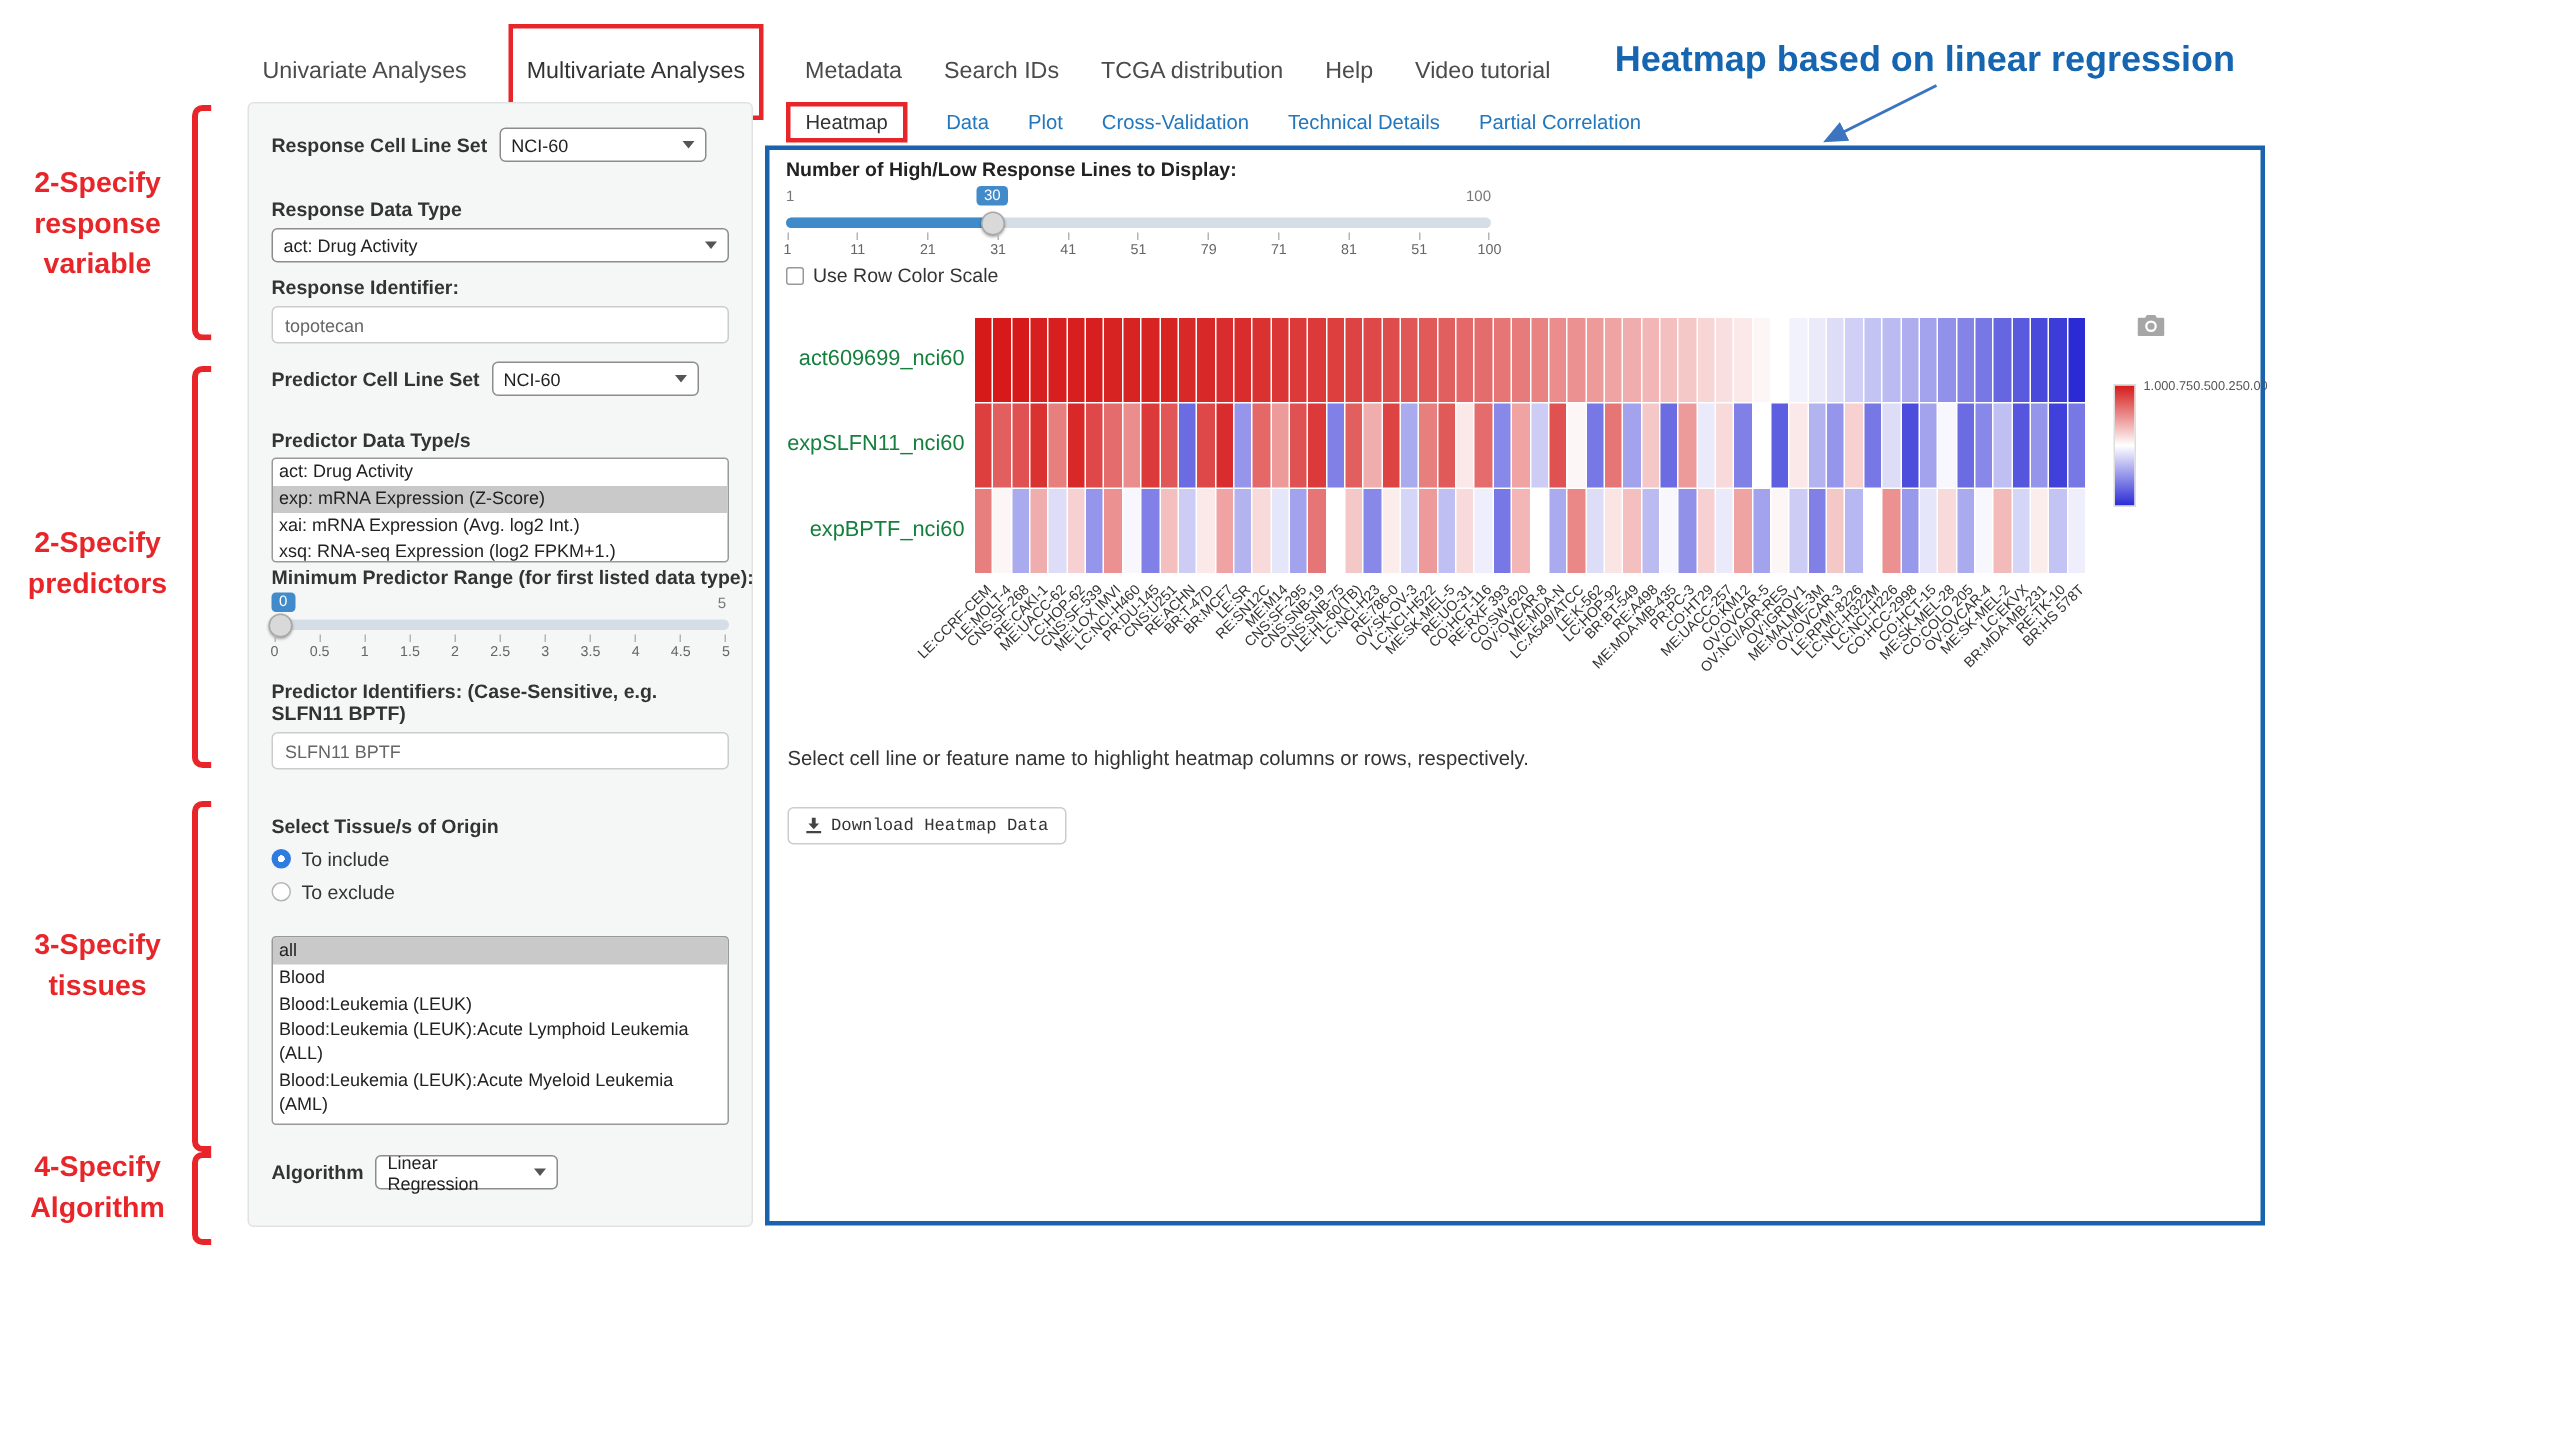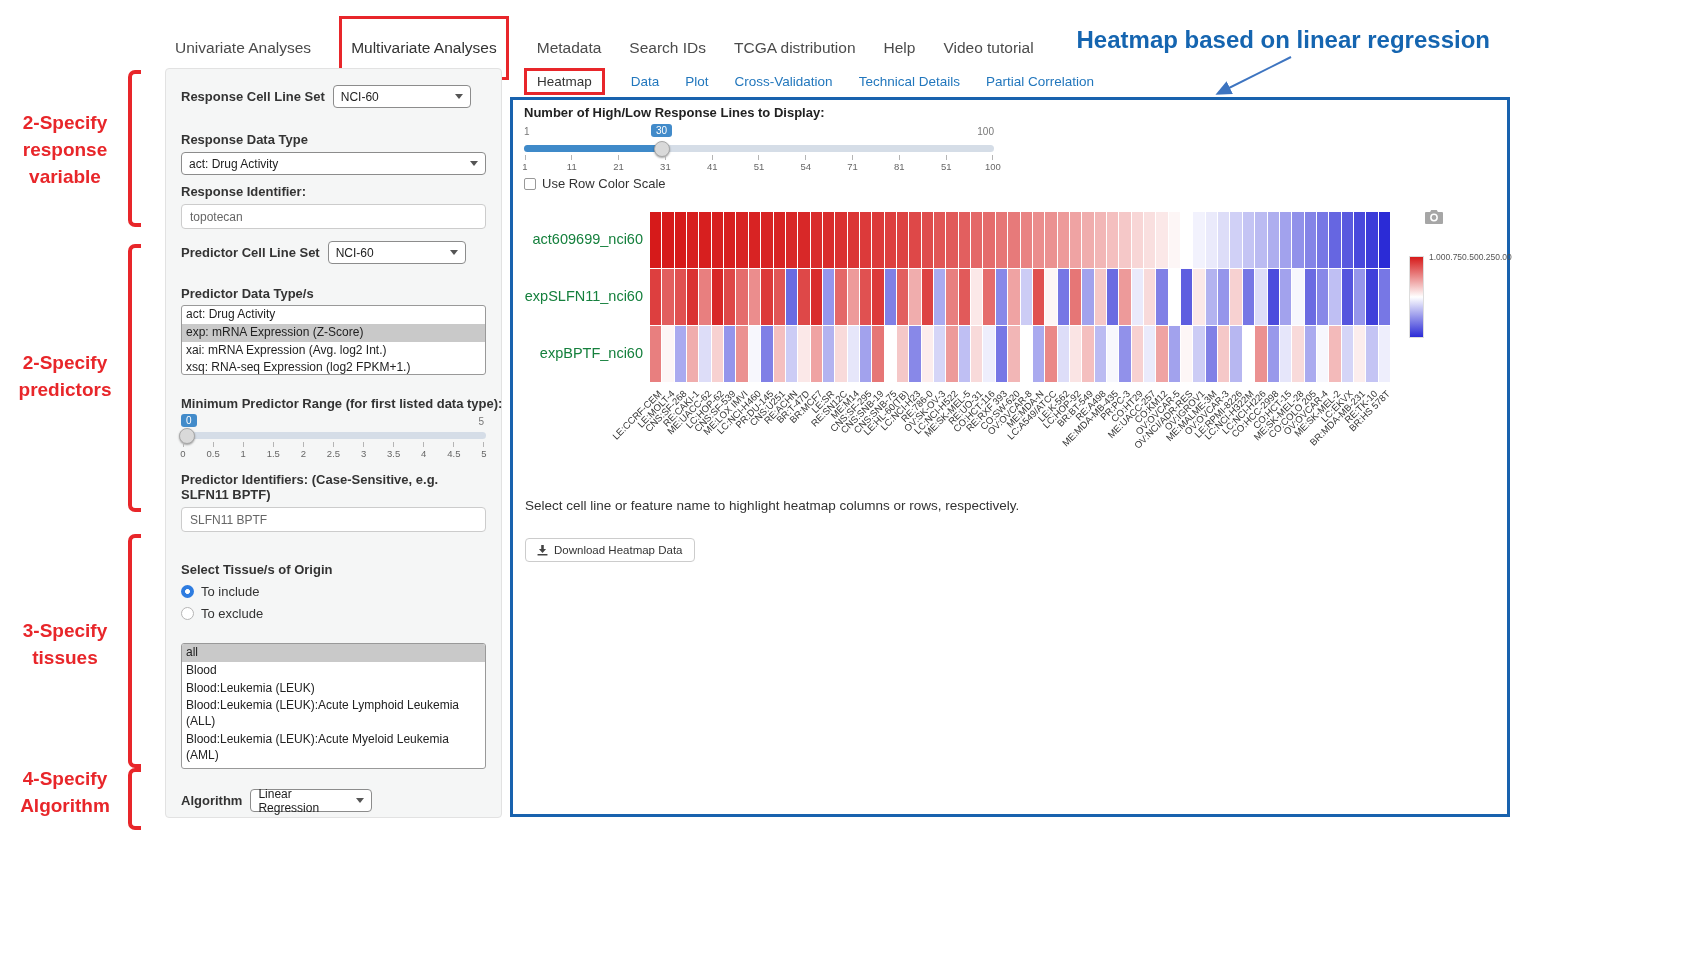--- a/index.html
+++ b/index.html
@@ -73,21 +73,21 @@
   
   .hm-grid{position:absolute;left:137px;top:112px;width:740px;height:170px;display:grid;grid-auto-rows:1fr;gap:1px;background:#fff}
   .hm-cell{width:100%;height:100%;cursor:pointer}
   .hm-row-label{position:absolute;left:0;width:130px;text-align:right;font-size:14.5px;color:#15803d;cursor:pointer}
   .hm-xlabels{position:absolute;left:137px;top:285px;width:740px;height:95px}
   .hm-xlabels span{position:absolute;top:3px;white-space:nowrap;font-size:9.5px;color:#333;transform:rotate(-45deg);transform-origin:100% 0;cursor:pointer}
   .colorbar{position:absolute;left:896px;top:156px;width:15px;height:82px;border:1px solid #ddd}
   .cb-ticks{position:absolute;left:916px;top:152px;height:90px;display:flex;flex-direction:row;justify-content:space-between;font-size:8.5px;color:#555}
   .camera{position:absolute;left:912px;top:110px;cursor:pointer}
   .hint{position:absolute;left:12px;top:398px;font-size:13.5px;color:#333}
-  .download-btn{position:absolute;left:12px;top:438px;display:flex;align-items:center;gap:6px;background:#fff;border:1px solid #ccc;border-radius:4px;padding:5px 11px;font-size:11.5px;color:#333;font-family:Liberation Sans, sans-serif;cursor:pointer}
+  .download-btn{position:absolute;left:12px;top:438px;display:flex;align-items:center;gap:6px;background:#fff;border:1px solid #ccc;border-radius:4px;padding:5px 11px;font-size:11.5px;color:#333;font-family:Liberation Mono, monospace;cursor:pointer}
 </style>
 </head>
 <body>
 
 <div class="canvas">
 
   <nav class="topnav">
       <span class="nav-item">Univariate Analyses</span>
       <span class="nav-item highlighted">Multivariate Analyses</span>
       <span class="nav-item">Metadata</span>
@@ -148,21 +148,21 @@
     </div>
 
     <span class="blabel" style="margin-top:22px">Predictor Data Type/s</span>
     <div class="listbox" id="pdt-list">
         <div class="opt">act: Drug Activity</div>
         <div class="opt sel">exp: mRNA Expression (Z-Score)</div>
         <div class="opt">xai: mRNA Expression (Avg. log2 Int.)</div>
         <div class="opt">xsq: RNA-seq Expression (log2 FPKM+1.)</div>
       </div>
 
-    <span class="blabel nowrap" style="margin-top:21px">Minimum Predictor Range (for first listed data type):</span>
+    <span class="blabel nowrap" style="margin-top:2px">Minimum Predictor Range (for first listed data type):</span>
     <div class="slider-wrap" style="height:48px;margin-top:3px">
       <span class="minmax" style="left:2px;top:2px">0</span>
       <span class="minmax" style="right:2px;top:2px">5</span>
       <div class="strack" style="left:0;right:0;top:18px"></div>
       <div class="shandle" style="left:-2px;top:14px"></div>
       <div class="stooltip" style="left:0;top:0">0</div>
       <div class="ticks" style="left:-6px;right:-6px;top:28px" id="side-ticks">
           <span class="tick">
             <span class="tickmark"></span>
             <span class="tickval">0</span>
@@ -281,21 +281,21 @@
           <span class="tick">
             <span class="tickmark"></span>
             <span class="tickval">41</span>
           </span>
           <span class="tick">
             <span class="tickmark"></span>
             <span class="tickval">51</span>
           </span>
           <span class="tick">
             <span class="tickmark"></span>
-            <span class="tickval">54</span>
+            <span class="tickval">79</span>
           </span>
           <span class="tick">
             <span class="tickmark"></span>
             <span class="tickval">71</span>
           </span>
           <span class="tick">
             <span class="tickmark"></span>
             <span class="tickval">81</span>
           </span>
           <span class="tick">

